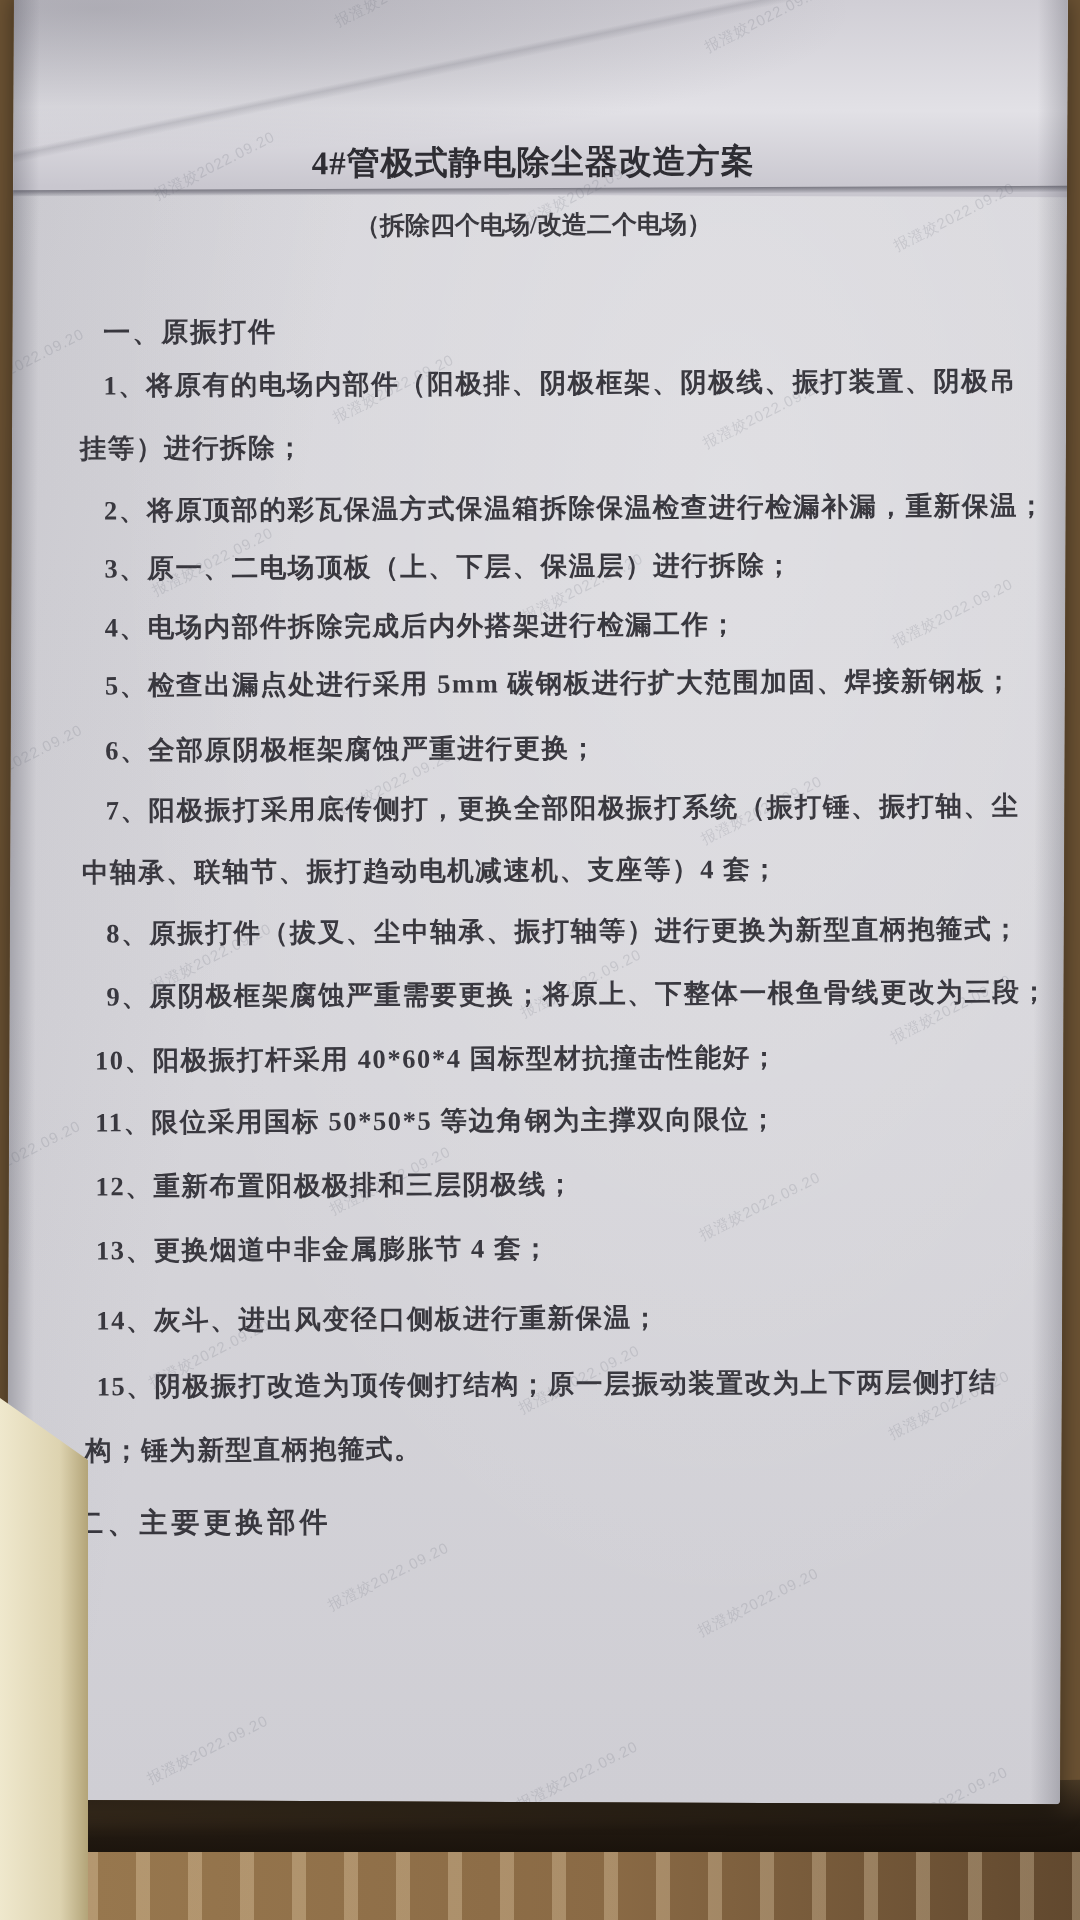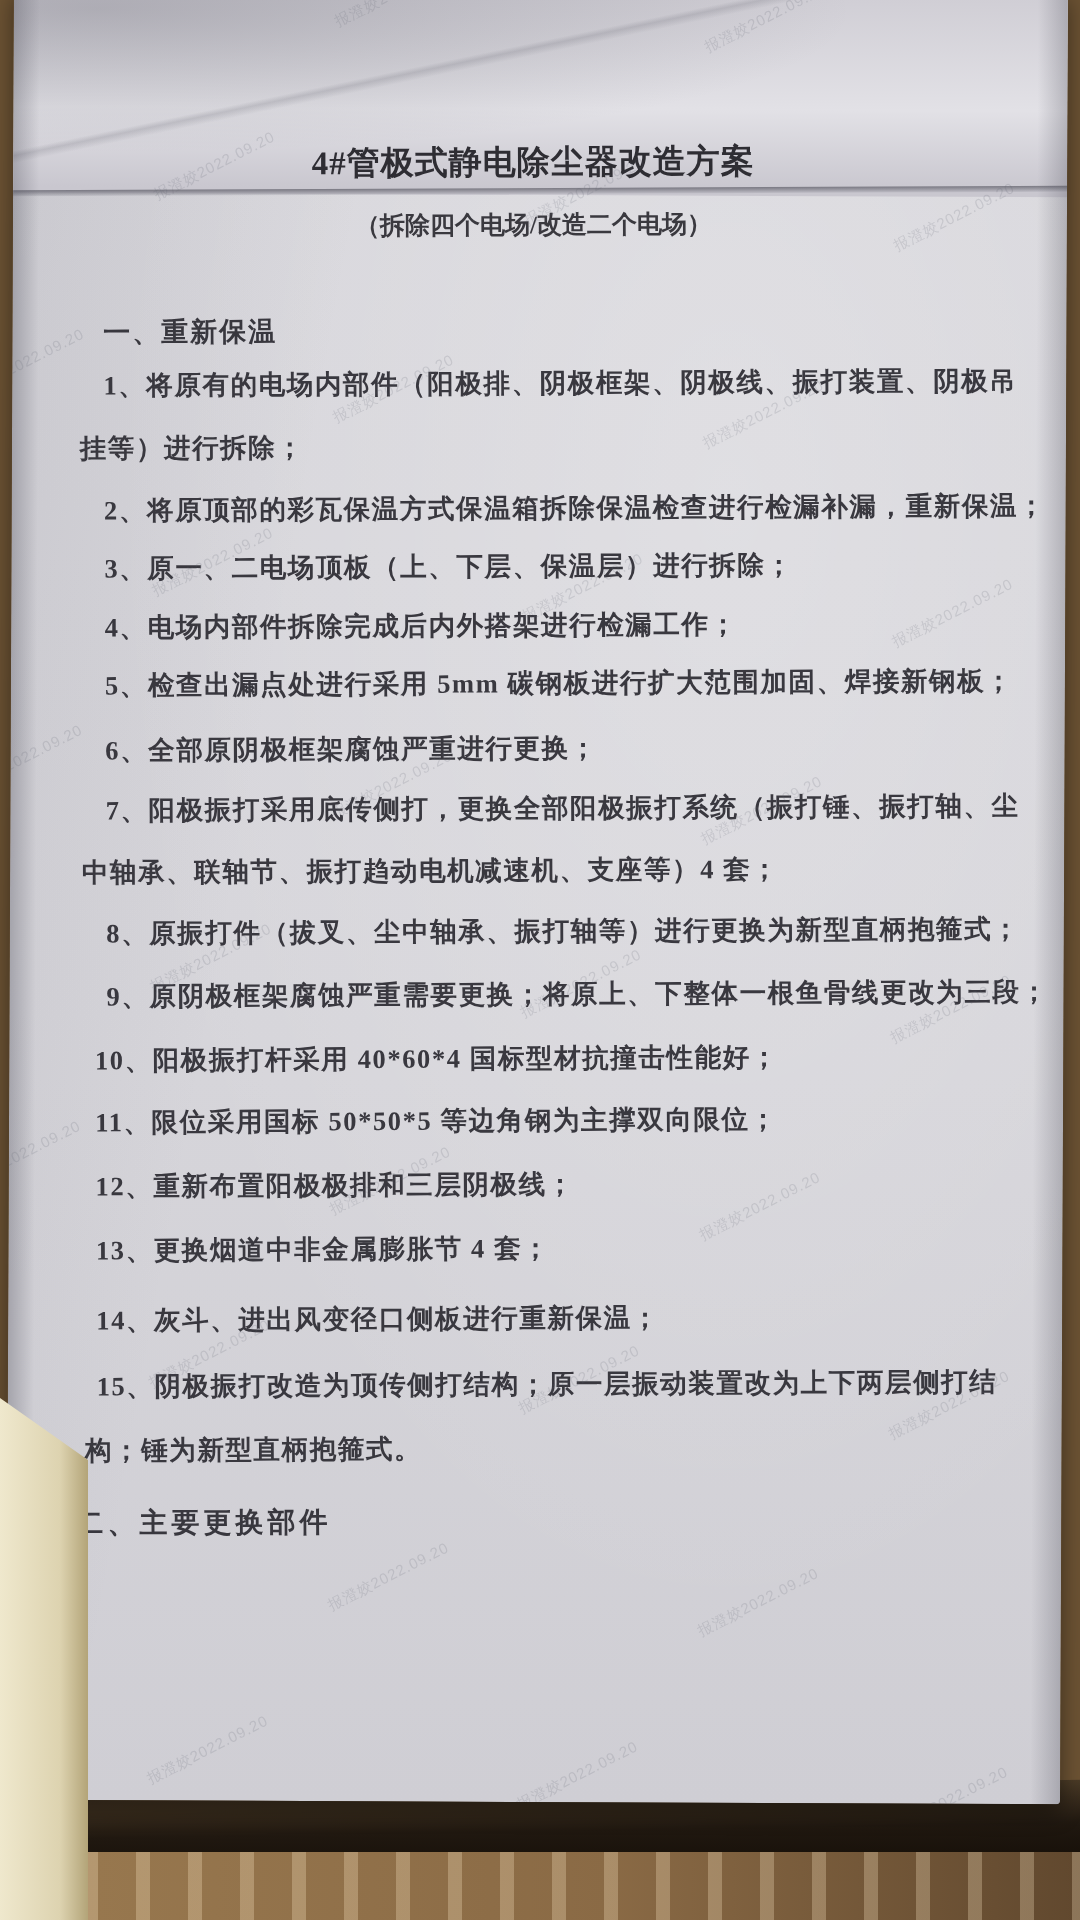--- a/index.html
+++ b/index.html
@@ -88,21 +88,21 @@
 
   <div class="paper">
     <div class="fold-strip"></div>
     <div class="crease"></div>
     <div class="edge-shade-left"></div>
     <div class="edge-shade-right"></div>
 
     <div class="content">
       <div class="title">4#管极式静电除尘器改造方案</div>
       <div class="subtitle">（拆除四个电场/改造二个电场）</div>
-      <div class="sec1">一、重新保温</div>
+      <div class="sec1">一、原振打件</div>
 
       <div class="bodylines">
         <div class="line">1、将原有的电场内部件（阳极排、阴极框架、阴极线、振打装置、阴极吊</div>
         <div class="line">挂等）进行拆除；</div>
         <div class="line">2、将原顶部的彩瓦保温方式保温箱拆除保温检查进行检漏补漏，重新保温；</div>
         <div class="line">3、原一、二电场顶板（上、下层、保温层）进行拆除；</div>
         <div class="line">4、电场内部件拆除完成后内外搭架进行检漏工作；</div>
         <div class="line">5、检查出漏点处进行采用 5mm 碳钢板进行扩大范围加固、焊接新钢板；</div>
         <div class="line">6、全部原阴极框架腐蚀严重进行更换；</div>
         <div class="line">7、阳极振打采用底传侧打，更换全部阳极振打系统（振打锤、振打轴、尘</div>

